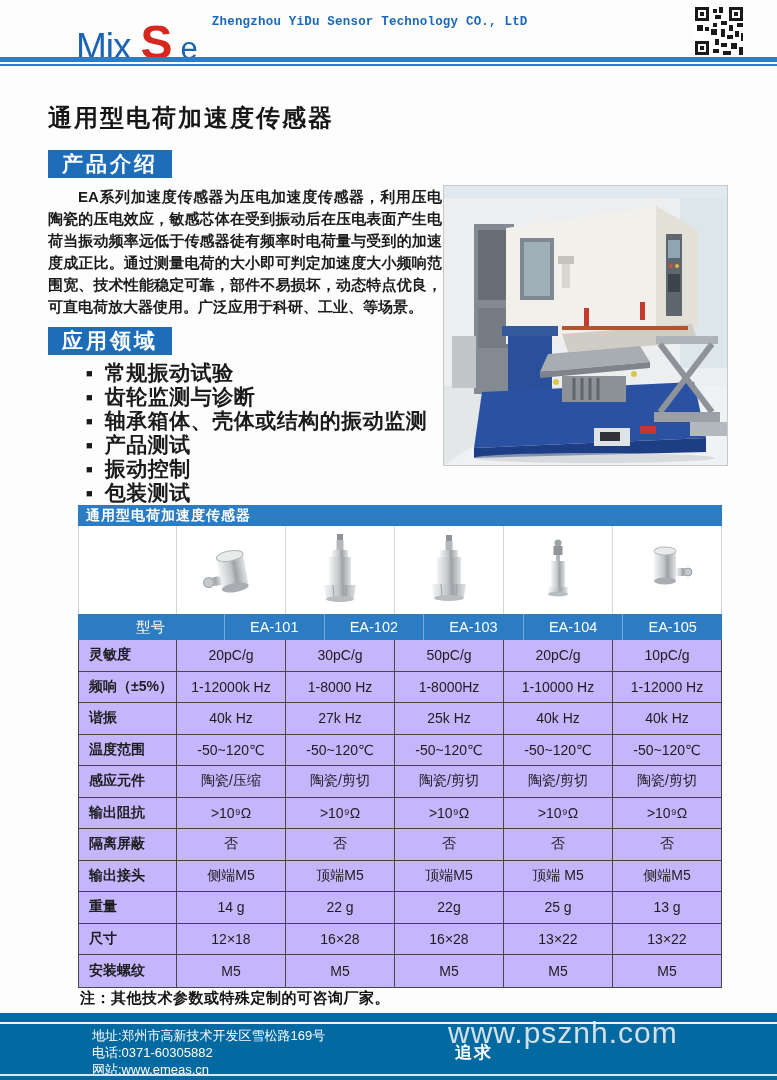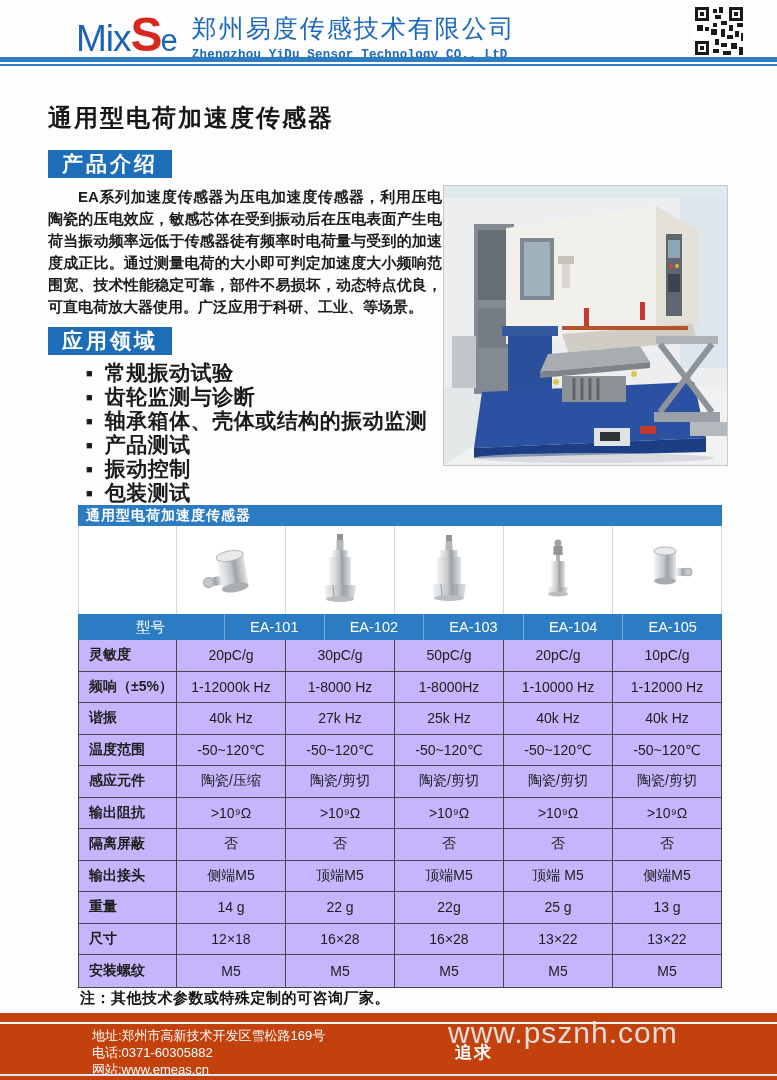--- a/index.html
+++ b/index.html
@@ -4,21 +4,21 @@
 <style>
   * { margin:0; padding:0; box-sizing:border-box; }
   html,body { background:#ffffff; }
   .page {
     position:relative; width:777px; height:1080px; margin:0 auto;
     background:#fdfdfd; overflow:hidden;
     font-family:"Liberation Sans","DejaVu Sans",sans-serif; color:#1c1c1c;
   }
   
   .logo-block { position:absolute; left:76px; top:12px; display:flex; align-items:flex-start; gap:14px; }
-  .logo-word { display:flex; align-items:baseline; margin-top:4px; }
+  .logo-word { display:flex; align-items:baseline; margin-top:12px;gap:10px; }
   .logo-mix { font-size:37px; color:#1a63b5; font-weight:500; letter-spacing:-1px; }
   .logo-s   { font-size:48px; color:#d6281e; font-weight:600; line-height:0.8; letter-spacing:-2px; }
   .logo-e   { font-size:31px; color:#1a63b5; font-weight:500; }
   .company-cn { font-size:25px; color:#1a68bb; font-weight:500; letter-spacing:2px; }
   .company-en { font-size:12.5px; color:#1a68bb; font-weight:600; margin-top:3px; letter-spacing:0.2px;font-family:Liberation Mono, monospace; }
   .qr { position:absolute; left:693px; top:5px; width:52px; height:52px; background:#fff; }
   .header-rule { position:absolute; left:0; top:57px; width:777px; }
   .header-rule .r1 { height:5px; background:#2e7dc3; }
   .header-rule .r2 { height:2px; background:#fdfdfd; }
   .header-rule .r3 { height:2px; background:#2e7dc3; }
@@ -54,41 +54,40 @@
   .spec-table { border:1px solid #474747; border-top:none; background:#c4b5fd; }
   .spec-row { display:flex; height:31.5px; border-bottom:1px solid #474747; }
   .spec-row:last-child { border-bottom:none; }
   .spec-label { width:98px; padding-left:10px; font-size:14px; font-weight:600; color:#1d1d1d;
                 display:flex; align-items:center; border-right:1px solid #474747; }
   .spec-cell { flex:1; font-size:14px; color:#1d1d1d; display:flex; align-items:center;
                justify-content:center; border-right:1px solid #474747; font-weight:500; }
   .spec-cell:last-child { border-right:none; }
   .note { position:absolute; left:80px; top:989px; font-size:15px; font-weight:600; color:#141414; letter-spacing:0.5px; }
   
-  .footer { position:absolute; left:0; top:1013px; width:777px; height:67px; background:#c2410c; }
+  .footer { position:absolute; left:0; top:1013px; width:777px; height:67px; background:#0369a1; }
   .footer .topline { position:absolute; left:0; top:9px; width:777px; height:2px; background:#eef4f9; }
   .footer .botline { position:absolute; left:0; bottom:4px; width:777px; height:2px; background:#d8e6f2; }
   .contact { position:absolute; left:92px; top:14px; color:#fff; font-size:13px; line-height:17px; font-weight:500; }
   .slogan { position:absolute; left:455px; top:28px; color:#ffffff; font-size:17px; font-weight:700; letter-spacing:2px; }
   .watermark { position:absolute; left:448px; top:3px; width:325px; font-size:30px; font-weight:500;
                color:rgba(238,240,242,0.88); letter-spacing:1px; white-space:nowrap; }
 </style>
 </head>
 <body>
 
 <div class="page">
 
   <div class="logo-block">
     <div class="logo-word">
       <span class="logo-mix">Mix</span>
         <span class="logo-s">S</span>
         <span class="logo-e">e</span>
     </div>
     <div>
-      <div class="company-cn">郑州易度传感技术有限公司</div>
       <div class="company-en">Zhengzhou YiDu Sensor Technology CO., LtD</div>
     </div>
   </div>
 
   <div class="qr">
     <svg width="52" height="52" viewBox="0 0 52 52">
       <rect width="52" height="52" fill="#fff"></rect>
       <g fill="#1a1a1a">
         <rect x="2" y="2" width="14" height="14"></rect>
           <rect x="36" y="2" width="14" height="14"></rect>

